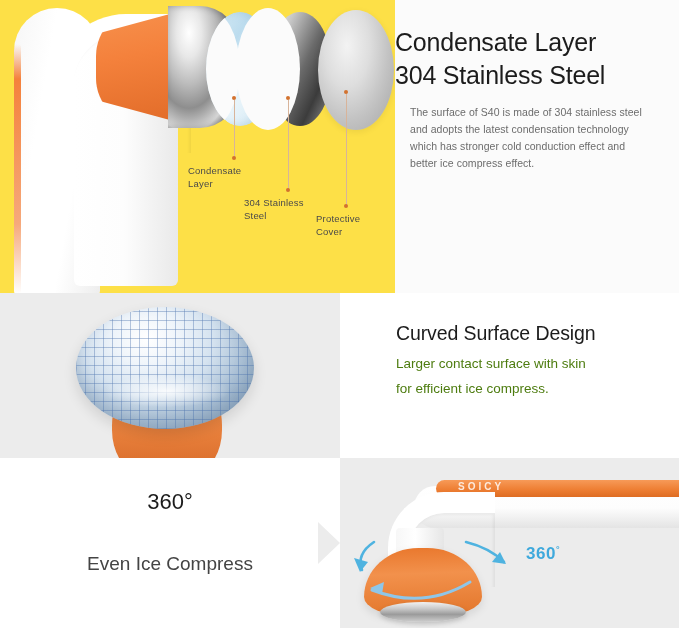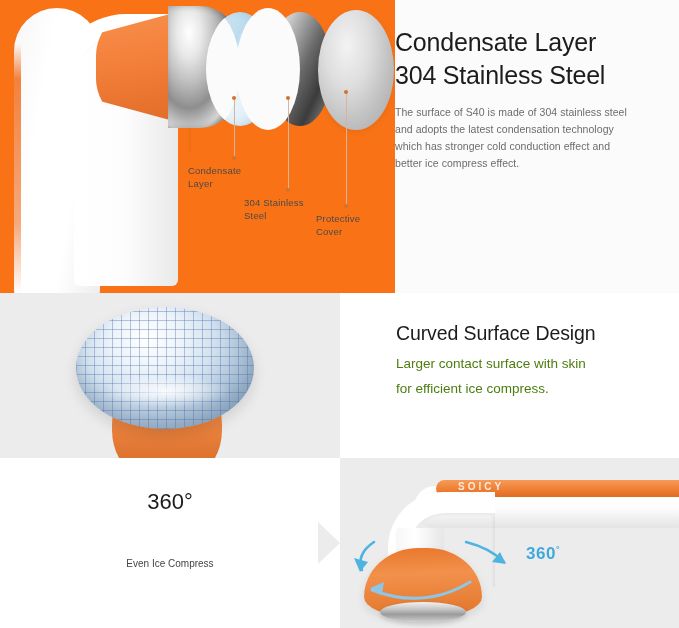--- a/index.html
+++ b/index.html
@@ -6,21 +6,21 @@
   body{
     width:679px;height:628px;overflow:hidden;
     background:#ffffff;
     font-family:"Liberation Sans", sans-serif;
     -webkit-font-smoothing:antialiased;
   }
   .page{position:relative;width:679px;height:628px;}
 
   
   .row1{position:absolute;left:0;top:0;width:679px;height:293px;background:#fbfbfb;overflow:hidden;}
-  .row1-left{position:absolute;left:0;top:0;width:395px;height:293px;background:#f97316;}
+  .row1-left{position:absolute;left:0;top:0;width:395px;height:293px;background:#fde047;}
   .row1-right{position:absolute;left:395px;top:0;width:284px;height:293px;background:#fbfbfb;}
 
   
   .h1-body{
     position:absolute;left:14px;top:8px;width:86px;height:290px;
     background:linear-gradient(100deg,#f6f6f6 0%,#ffffff 32%,#ffffff 66%,#ededed 100%);
     border-radius:46px 46px 8px 8px;
   }
   .h1-orangeedge{
     position:absolute;left:14px;top:44px;width:7px;height:250px;
@@ -94,21 +94,21 @@
     position:absolute;font-size:9.5px;line-height:13px;color:#4a4a4a;
     font-family:"Liberation Sans", sans-serif;letter-spacing:.2px;
   }
 
   
   .r1-title{
     position:absolute;left:0;top:26px;width:280px;
     font-size:25px;line-height:33px;color:#1c1c1c;font-weight:400;letter-spacing:-.2px;
   }
   .r1-body{
-    position:absolute;left:0;top:104px;width:240px;
+    position:absolute;left:15px;top:104px;width:240px;
     font-size:10.5px;line-height:17px;color:#6c6c6c;letter-spacing:.05px;
   }
 
   
   .row2{position:absolute;left:0;top:293px;width:618px;height:165px;}
   .row2-left{position:absolute;left:0;top:0;width:340px;height:165px;background:#ececec;}
   .row2-right{position:absolute;left:340px;top:0;width:339px;height:165px;background:#ffffff;}
   .notch2{
     position:absolute;left:340px;top:62px;width:0;height:0;
     border-top:21px solid transparent;border-bottom:21px solid transparent;
@@ -164,21 +164,21 @@
   .r3-title{
     position:absolute;left:0;top:30px;width:340px;text-align:center;
     font-size:22px;line-height:28px;color:#1c1c1c;font-weight:400;
   }
   .r3-l1{
     position:absolute;left:0;top:66px;width:340px;text-align:center;
     font-size:14.5px;line-height:24px;color:#444;
   }
   .r3-l2{
     position:absolute;left:0;top:94px;width:340px;text-align:center;
-    font-size:10px;line-height:24px;color:#444;
+    font-size:19px;line-height:24px;color:#444;
   }
 
   
   .dev{position:absolute;left:0;top:0;width:339px;height:170px;overflow:hidden;}
   .dev-handle-white{
     position:absolute;left:74px;top:28px;width:290px;height:42px;
     background:linear-gradient(180deg,#ffffff 0%,#fdfdfd 52%,#e4e4e4 100%);
     border-radius:22px 6px 6px 22px;
   }
   .dev-handle-orange{

